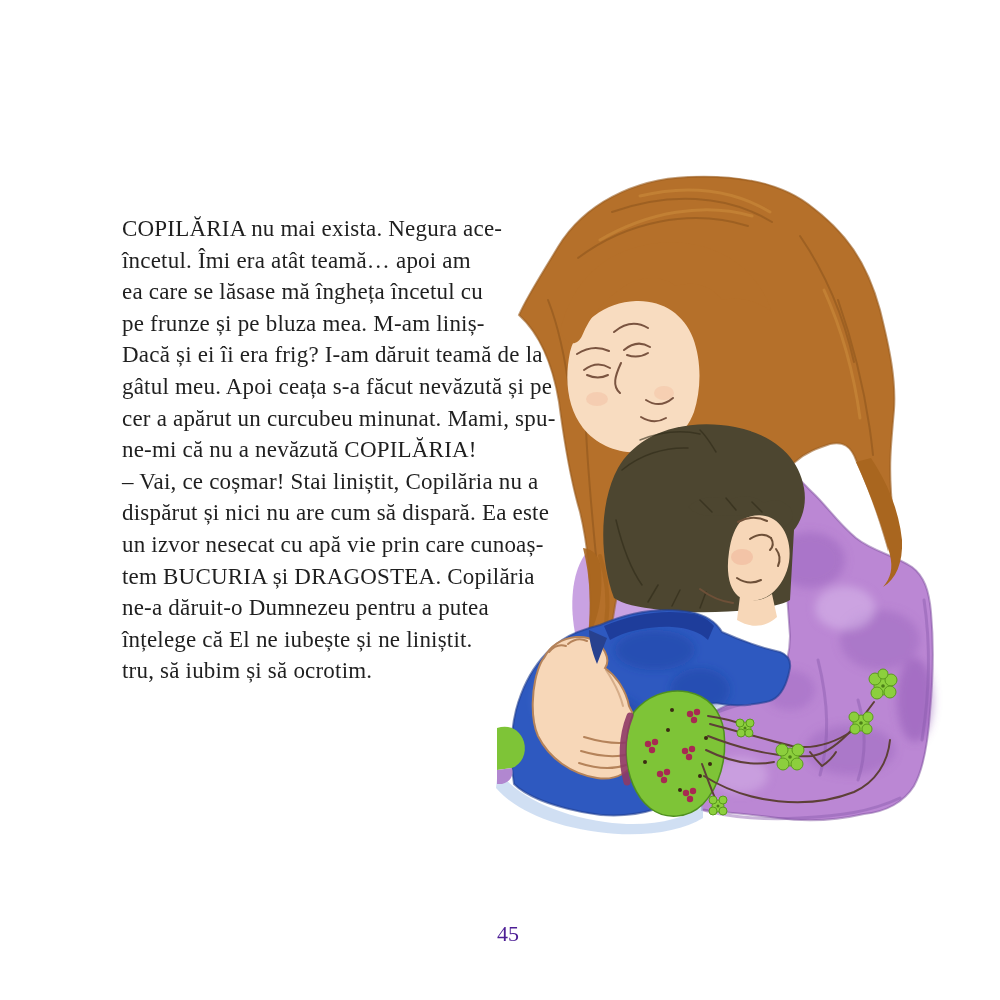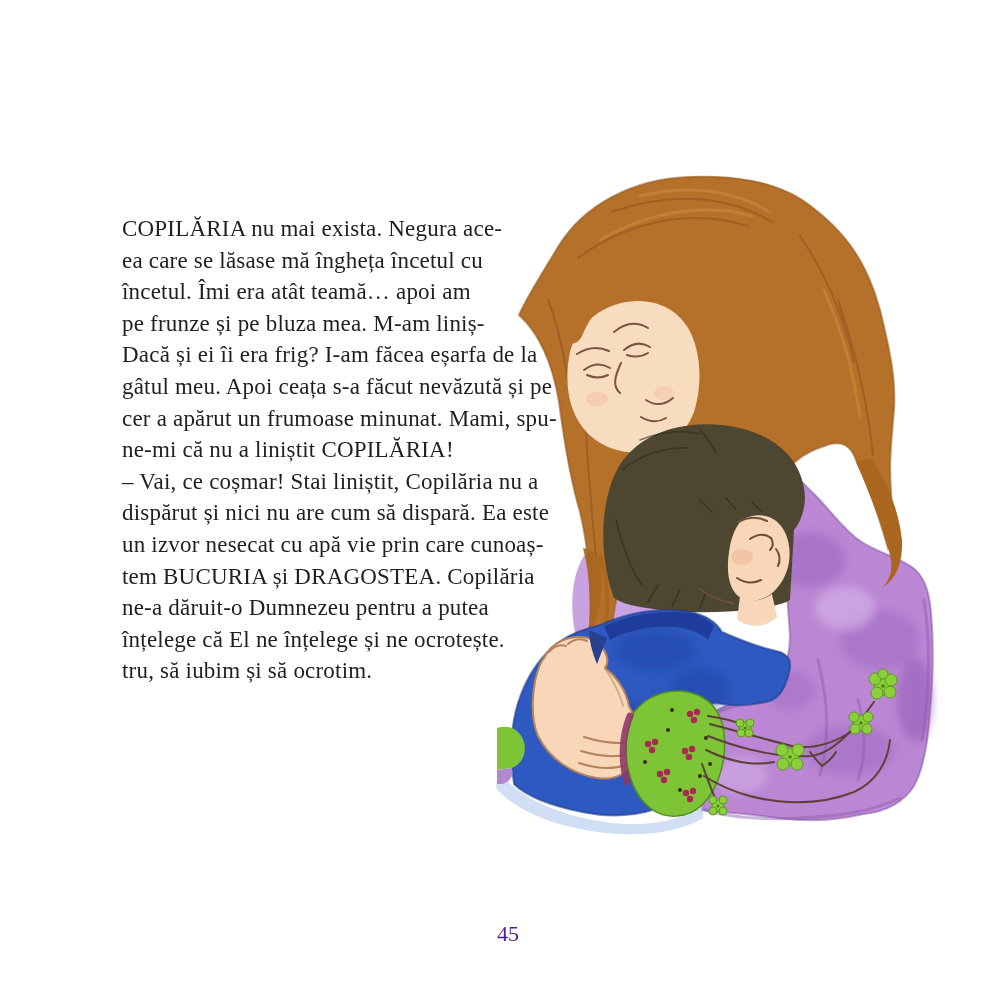--- a/index.html
+++ b/index.html
@@ -27,33 +27,33 @@
   .crease{fill:none;stroke:#8a5cae;stroke-width:3;stroke-linecap:round;opacity:.45;}
   .fingerline{fill:none;stroke:#b5835a;stroke-width:2;stroke-linecap:round;}
 </style>
 </head>
 <body>
 
 <div class="page">
 
   <div class="text-block">
       <span class="story-line">COPILĂRIA nu mai exista. Negura ace-</span>
+      <span class="story-line">încetul. Îmi era atât teamă… apoi am</span>
       <span class="story-line">ea care se lăsase mă îngheța încetul cu</span>
-      <span class="story-line">încetul. Îmi era atât teamă… apoi am</span>
       <span class="story-line">pe frunze și pe bluza mea. M-am liniș-</span>
-      <span class="story-line">Dacă și ei îi era frig? I-am făcea eșarfa de la</span>
+      <span class="story-line">Dacă și ei îi era frig? I-am dăruit teamă de la</span>
       <span class="story-line">gâtul meu. Apoi ceața s-a făcut nevăzută și pe</span>
-      <span class="story-line">cer a apărut un frumoase minunat. Mami, spu-</span>
-      <span class="story-line">ne-mi că nu a liniștit COPILĂRIA!</span>
+      <span class="story-line">cer a apărut un curcubeu minunat. Mami, spu-</span>
+      <span class="story-line">ne-mi că nu a nevăzută COPILĂRIA!</span>
       <span class="story-line">– Vai, ce coșmar! Stai liniștit, Copilăria nu a</span>
       <span class="story-line">dispărut și nici nu are cum să dispară. Ea este</span>
       <span class="story-line">un izvor nesecat cu apă vie prin care cunoaș-</span>
       <span class="story-line">tem BUCURIA și DRAGOSTEA. Copilăria</span>
       <span class="story-line">ne-a dăruit-o Dumnezeu pentru a putea</span>
-      <span class="story-line">înțelege că El ne înțelege și ne ocrotește.</span>
+      <span class="story-line">înțelege că El ne iubește și ne liniștit.</span>
       <span class="story-line">tru, să iubim și să ocrotim.</span>
     </div>
 
   <div class="page-number">45</div>
 
   <svg class="illustration" width="475" height="700" viewBox="495 170 475 700" xmlns="http://www.w3.org/2000/svg">
     <defs>
       <filter id="soften" x="-30%" y="-30%" width="160%" height="160%">
         <feGaussianBlur stdDeviation="4"></feGaussianBlur>
       </filter>

